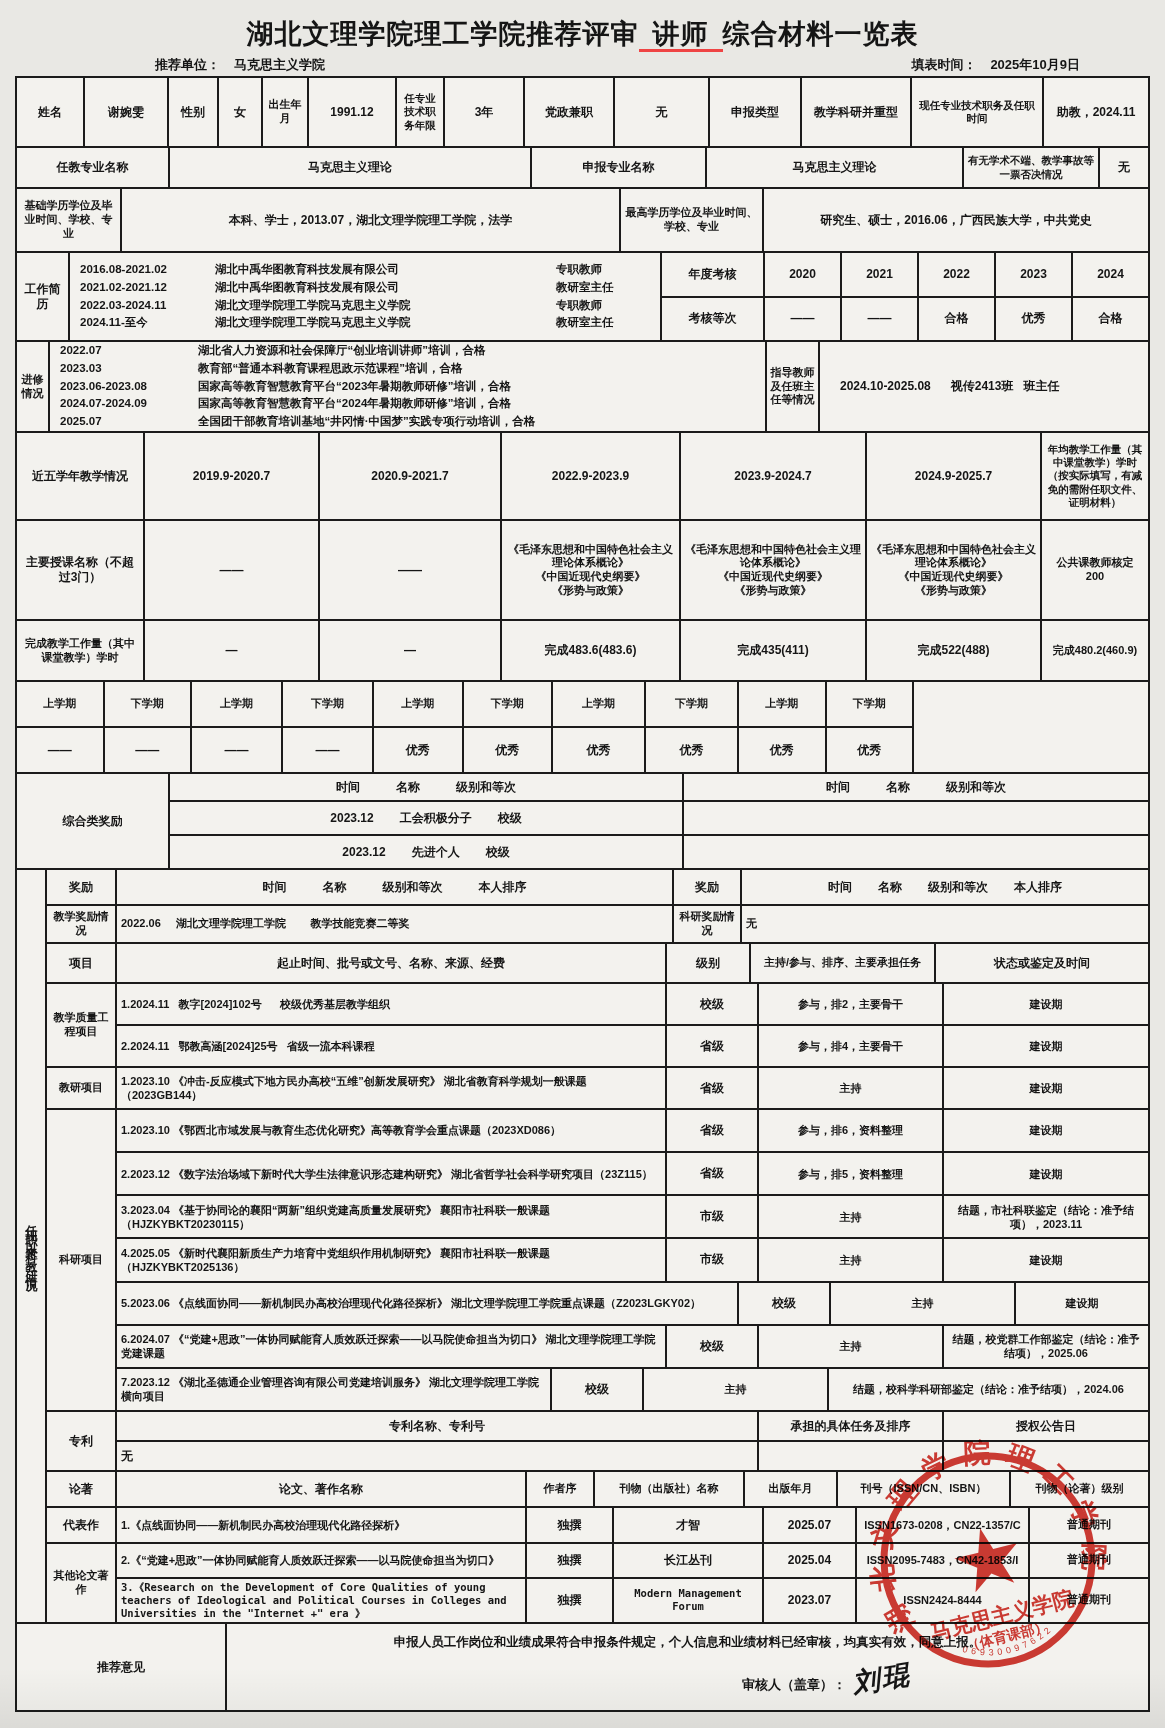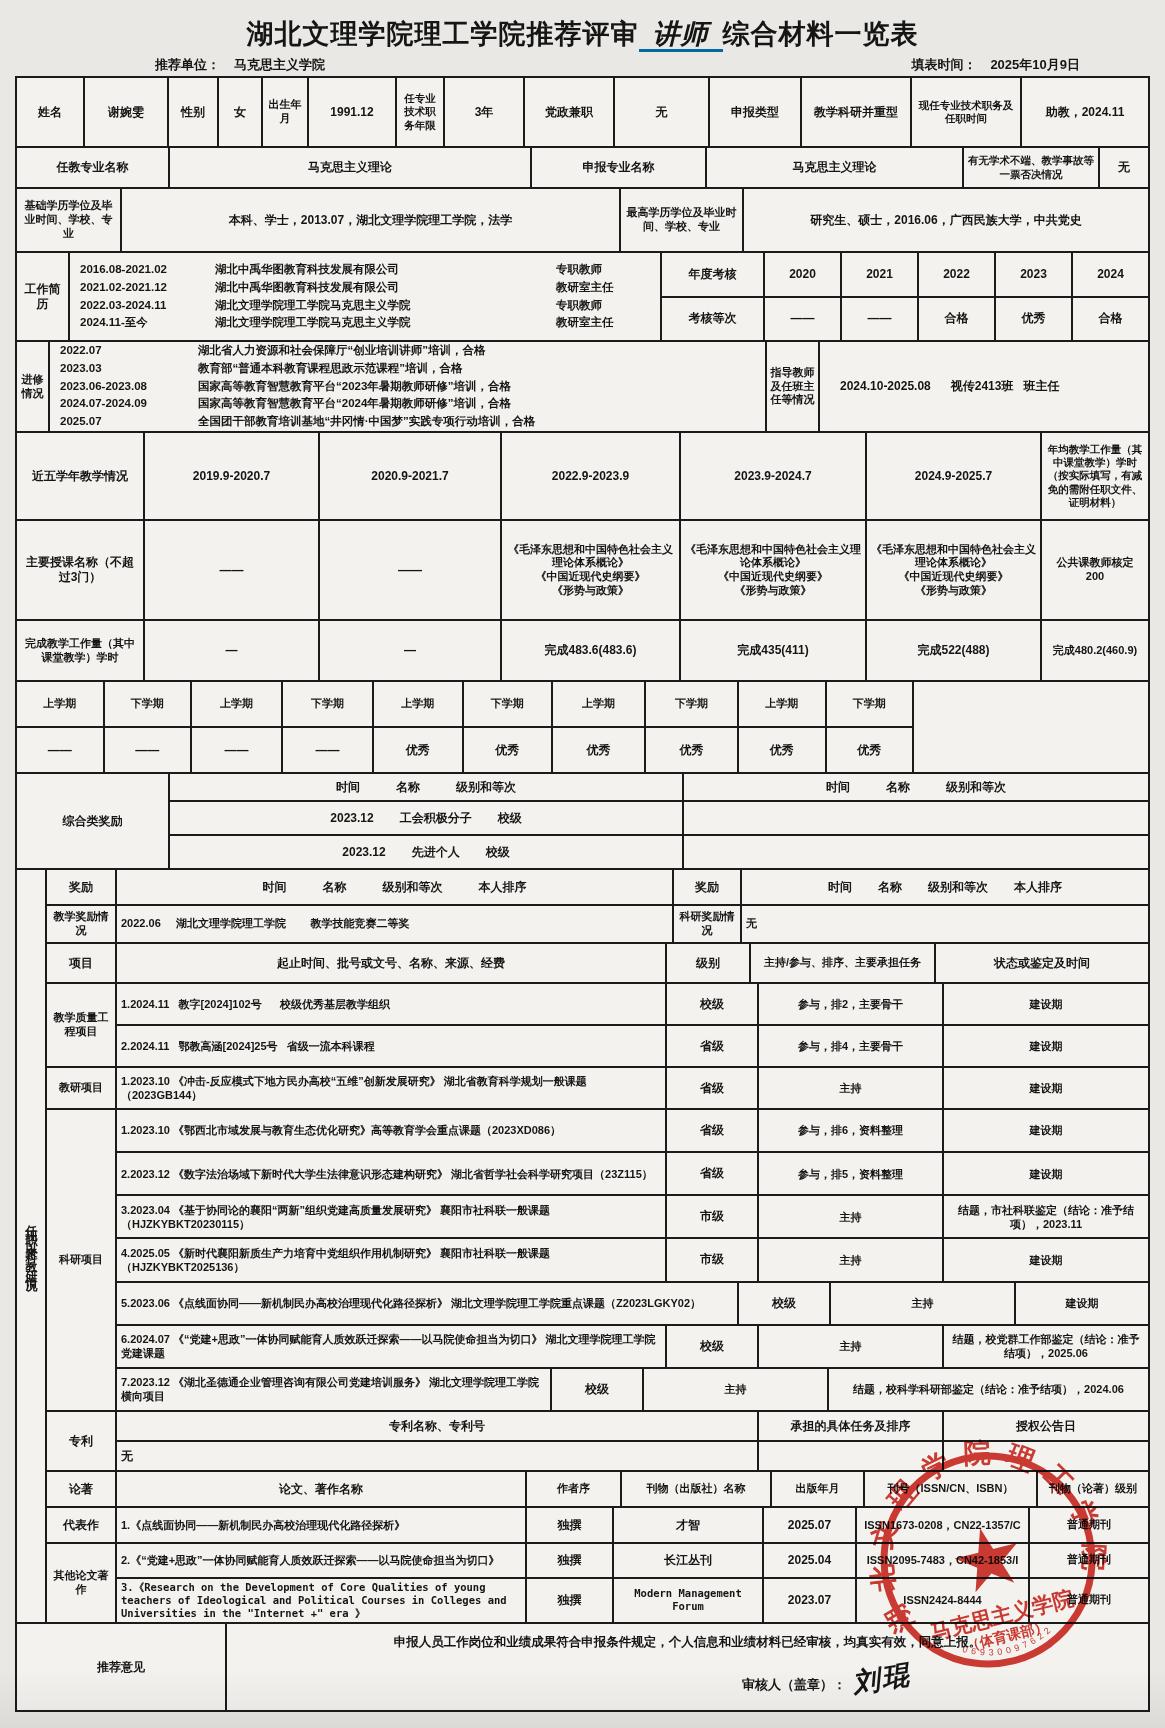--- a/index.html
+++ b/index.html
@@ -2,21 +2,21 @@
 <html><head>
 <meta charset="utf-8">
 <style>
   html,body{margin:0;padding:0;background:#b9b8b5;}
   .page{position:relative;width:1165px;height:1728px;background:#e9e8e4;
         font-family:"Liberation Sans",sans-serif;color:#151515;overflow:hidden;}
   .page:after{content:"";position:absolute;left:0;right:0;bottom:0;height:60px;
         background:linear-gradient(180deg,rgba(0,0,0,0) 0%,rgba(0,0,0,.06) 100%);pointer-events:none;}
   .title{position:absolute;top:16px;left:0;width:100%;text-align:center;
          font-size:27px;font-weight:700;letter-spacing:1px;}
-  .title .emph{border-bottom:3px solid #0369a1;padding:0 14px;font-style:italic;}
+  .title .emph{border-bottom:3px solid #ef4444;padding:0 14px;}
   .meta{position:absolute;top:56px;left:15px;width:1135px;display:flex;font-size:13px;font-weight:700;}
   .m1{margin-left:140px;} .m2{margin-left:auto;margin-right:70px;}
   .meta b{margin-left:14px;}
   .tbl{position:absolute;left:15px;top:76px;width:1135px;border:2.5px solid #1b1b1b;
        background:#f3f2ee;box-sizing:border-box;}
   .band{display:flex;border-bottom:2px solid #1b1b1b;box-sizing:border-box;}
   .band.nb{border-bottom:none;}
   .c{border-right:2px solid #1b1b1b;box-sizing:border-box;display:flex;flex-direction:column;
      align-items:center;justify-content:center;text-align:center;padding:2px 4px;
      overflow:hidden;font-size:12px;font-weight:700;line-height:1.25;flex:0 0 auto;}
@@ -64,37 +64,37 @@
       <div class="c" style="width:50px">性别</div>
       <div class="c" style="width:44px">女</div>
       <div class="c sm" style="width:46px">出生年月</div>
       <div class="c" style="width:88px">1991.12</div>
       <div class="c xs" style="width:48px">任专业技术职务年限</div>
       <div class="c" style="width:80px">3年</div>
       <div class="c" style="width:90px">党政兼职</div>
       <div class="c" style="width:95px">无</div>
       <div class="c" style="width:92px">申报类型</div>
       <div class="c" style="width:110px">教学科研并重型</div>
-      <div class="c xs" style="width:110px">现任专业技术职务及任职时间</div>
+      <div class="c xs" style="width:132px">现任专业技术职务及任职时间</div>
       <div class="c nr" style="flex:1">助教，2024.11</div>
     </div>
 
     <div class="band" style="height:41px">
       <div class="c" style="width:153px">任教专业名称</div>
       <div class="c" style="width:362px">马克思主义理论</div>
       <div class="c" style="width:175px">申报专业名称</div>
       <div class="c" style="width:257px">马克思主义理论</div>
       <div class="c xs" style="width:136px">有无学术不端、教学事故等一票否决情况</div>
       <div class="c nr" style="flex:1">无</div>
     </div>
 
     <div class="band" style="height:64px">
       <div class="c sm" style="width:105px">基础学历学位及毕业时间、学校、专业</div>
       <div class="c" style="width:499px">本科、学士，2013.07，湖北文理学院理工学院，法学</div>
-      <div class="c sm" style="width:123px">最高学历学位及毕业时间、学校、专业</div>
+      <div class="c sm" style="width:143px">最高学历学位及毕业时间、学校、专业</div>
       <div class="c nr" style="flex:1">研究生、硕士，2016.06，广西民族大学，中共党史</div>
     </div>
 
     <div class="band" style="height:89px">
       <div class="c" style="width:53px">工作简历</div>
       <div class="c lt" style="width:592px;justify-content:center">
         <div class="wl">
             <span class="wp">2016.08-2021.02</span>
             <span class="wo">湖北中禹华图教育科技发展有限公司</span>
             <span class="wr">专职教师</span>
@@ -420,21 +420,21 @@
               <div class="c lt" style="width:642px;justify-content:center">无</div>
               <div class="c" style="width:185px"></div>
               <div class="c nr" style="flex:1"></div>
             </div>
           </div>
         </div>
 
         <div class="subrow" style="flex:0 0 36px">
           <div class="c" style="width:70px">论著</div>
           <div class="c" style="width:410px">论文、著作名称</div>
-          <div class="c sm" style="width:95px">作者序</div>
+          <div class="c sm" style="width:68px">作者序</div>
           <div class="c sm" style="width:150px">刊物（出版社）名称</div>
           <div class="c sm" style="width:93px">出版年月</div>
           <div class="c sm" style="width:173px">刊号（ISSN/CN、ISBN）</div>
           <div class="c nr sm" style="flex:1">刊物（论著）级别</div>
         </div>
 
         <div class="subrow" style="flex:0 0 36px">
           <div class="c" style="width:70px">代表作</div>
           <div class="c lt desc" style="width:410px;justify-content:center">1.《点线面协同——新机制民办高校治理现代化路径探析》</div>
           <div class="c" style="width:87px">独撰</div>

